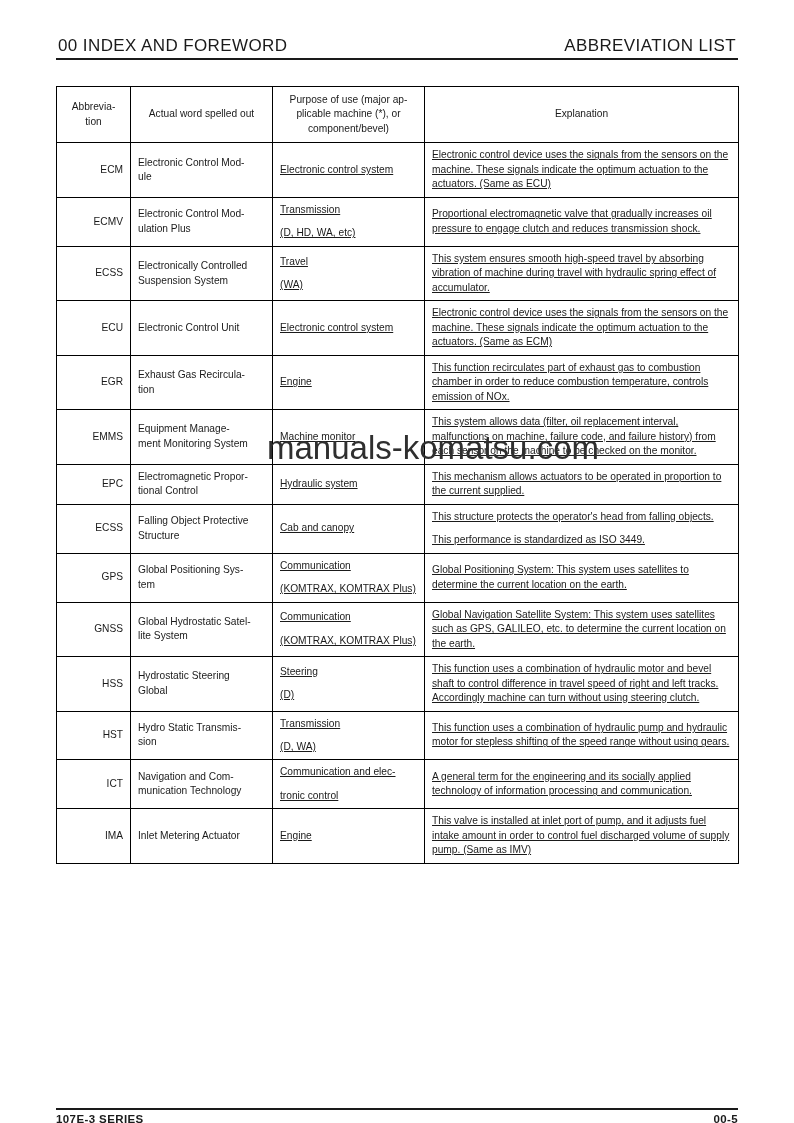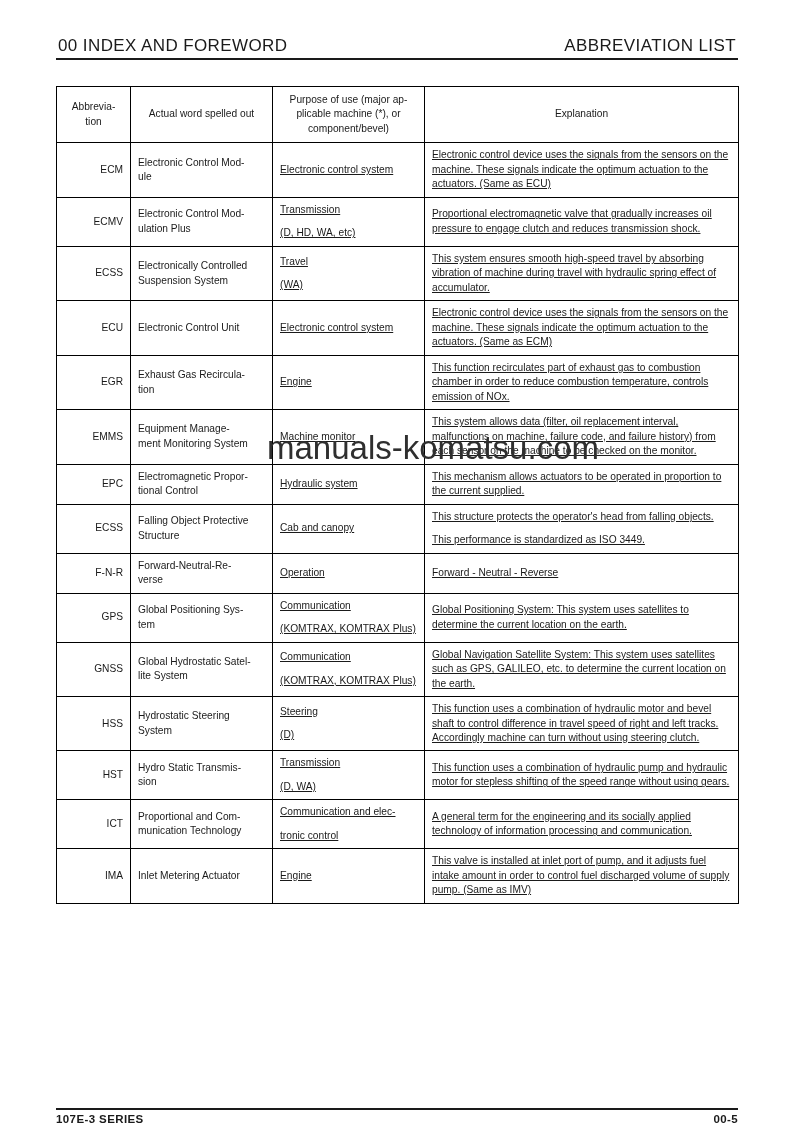--- a/index.html
+++ b/index.html
@@ -252,33 +252,20 @@
             </td>
             <td class="purp">
               <div class="para">Cab and canopy</div>
             </td>
             <td class="expl">
               <div class="para">This structure protects the operator's head from falling objects.</div>
               <div class="para">This performance is standardized as ISO 3449.</div>
             </td>
           </tr>
           <tr>
-            <td class="abbr">F-N-R</td>
-            <td class="word">
-              <div class="">Forward-Neutral-Re-</div>
-              <div class="">verse</div>
-            </td>
-            <td class="purp">
-              <div class="para">Operation</div>
-            </td>
-            <td class="expl">
-              <div class="para">Forward - Neutral - Reverse</div>
-            </td>
-          </tr>
-          <tr>
             <td class="abbr">GPS</td>
             <td class="word">
               <div class="">Global Positioning Sys-</div>
               <div class="">tem</div>
             </td>
             <td class="purp">
               <div class="para">Communication</div>
               <div class="para">(KOMTRAX, KOMTRAX Plus)</div>
             </td>
             <td class="expl">
@@ -296,21 +283,21 @@
               <div class="para">(KOMTRAX, KOMTRAX Plus)</div>
             </td>
             <td class="expl">
               <div class="para">Global Navigation Satellite System: This system uses satellites such as GPS, GALILEO, etc. to determine the current location on the earth.</div>
             </td>
           </tr>
           <tr>
             <td class="abbr">HSS</td>
             <td class="word">
               <div class="">Hydrostatic Steering</div>
-              <div class="">System</div>
+              <div class="">Global</div>
             </td>
             <td class="purp">
               <div class="para">Steering</div>
               <div class="para">(D)</div>
             </td>
             <td class="expl">
               <div class="para">This function uses a combination of hydraulic motor and bevel shaft to control difference in travel speed of right and left tracks. Accordingly machine can turn without using steering clutch.</div>
             </td>
           </tr>
           <tr>
@@ -323,21 +310,21 @@
               <div class="para">Transmission</div>
               <div class="para">(D, WA)</div>
             </td>
             <td class="expl">
               <div class="para">This function uses a combination of hydraulic pump and hydraulic motor for stepless shifting of the speed range without using gears.</div>
             </td>
           </tr>
           <tr>
             <td class="abbr">ICT</td>
             <td class="word">
-              <div class="">Proportional and Com-</div>
+              <div class="">Navigation and Com-</div>
               <div class="">munication Technology</div>
             </td>
             <td class="purp">
               <div class="para">Communication and elec-</div>
               <div class="para">tronic control</div>
             </td>
             <td class="expl">
               <div class="para">A general term for the engineering and its socially applied technology of information processing and communication.</div>
             </td>
           </tr>

